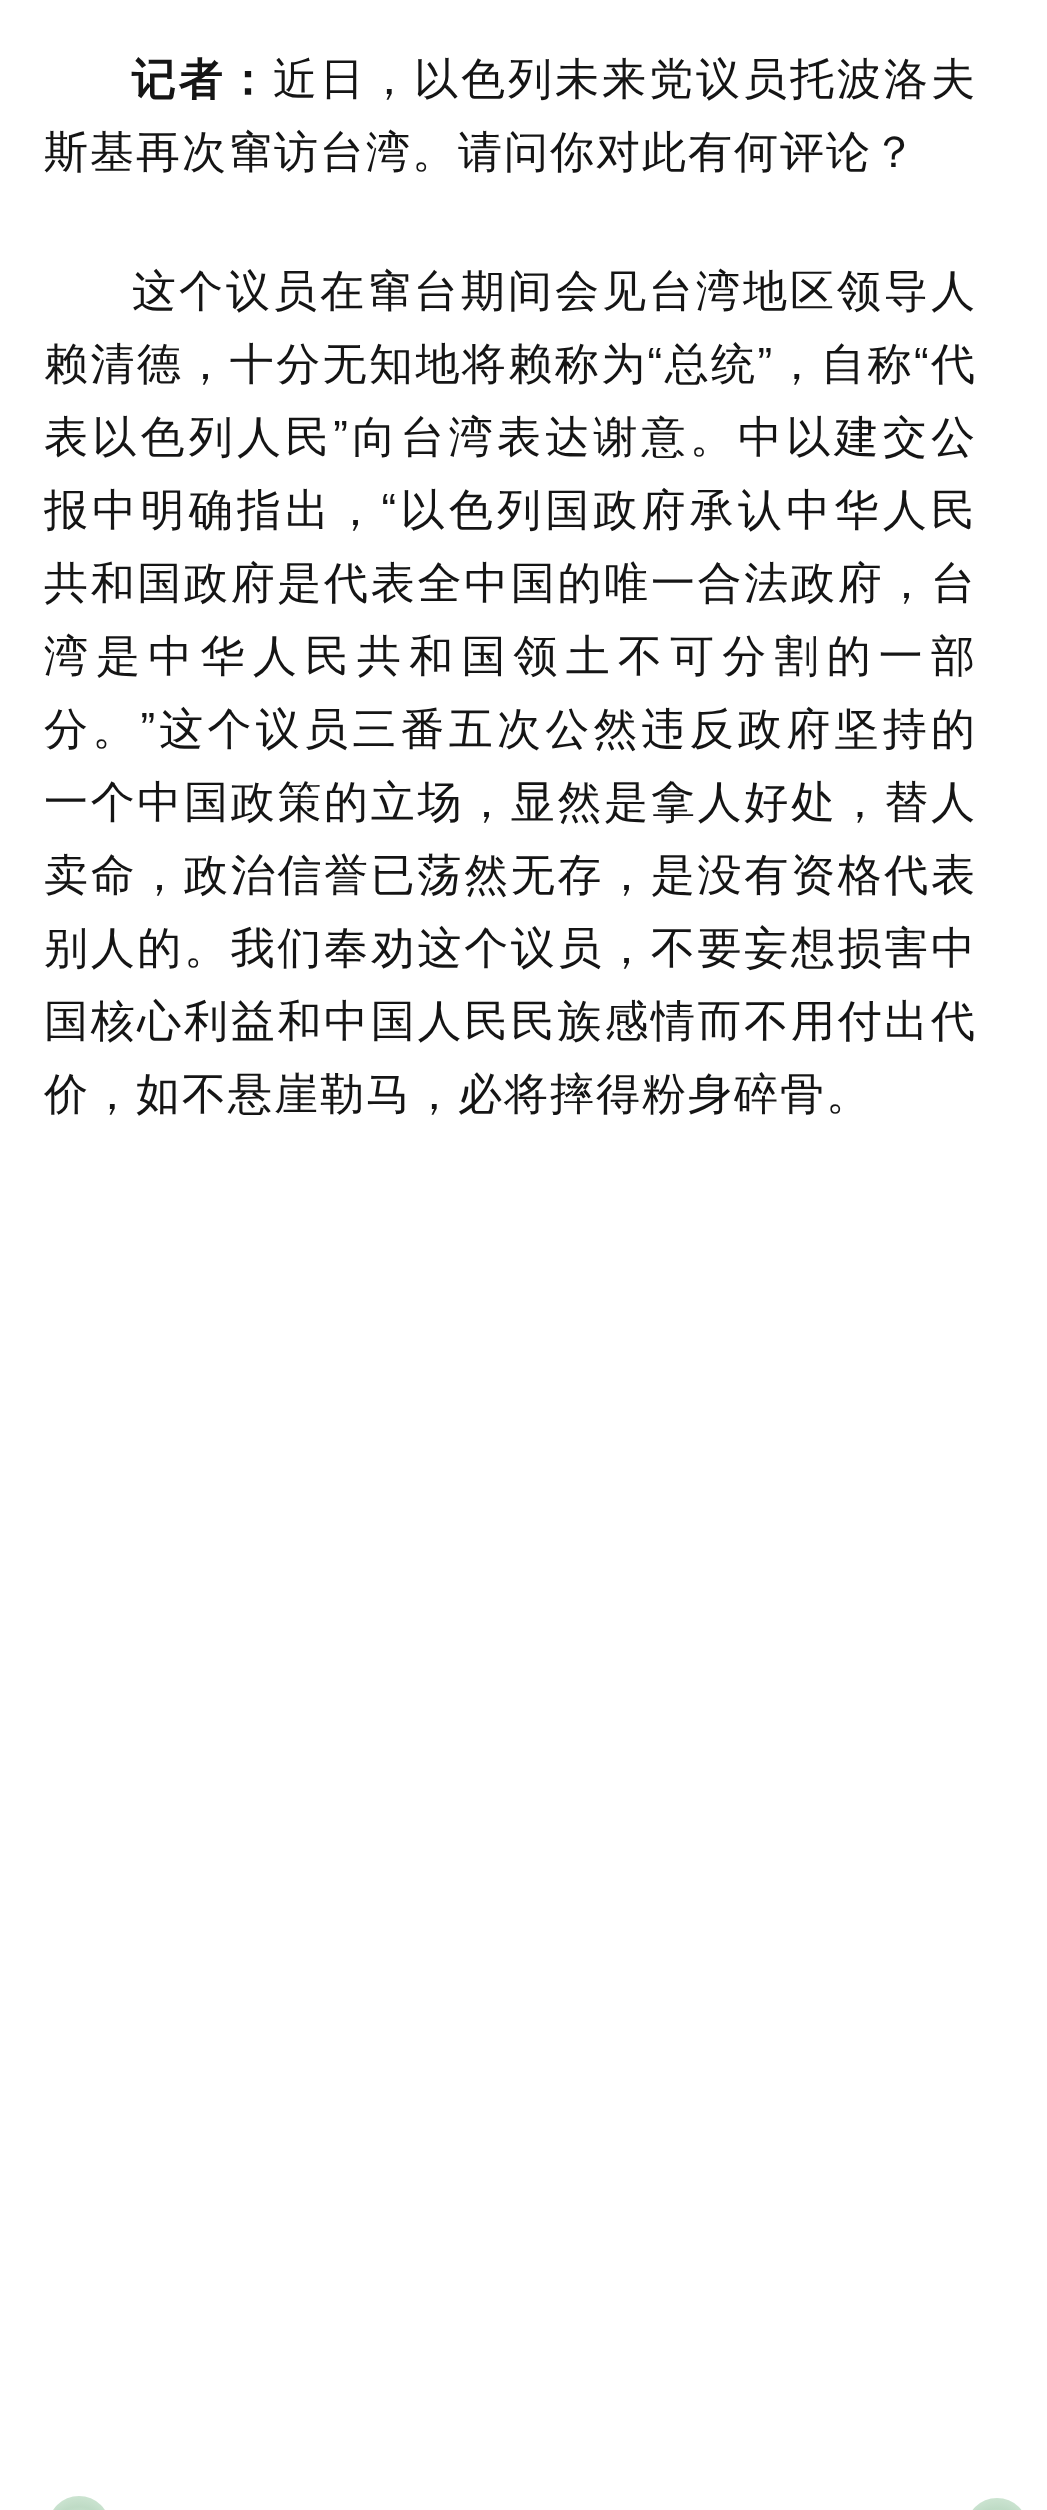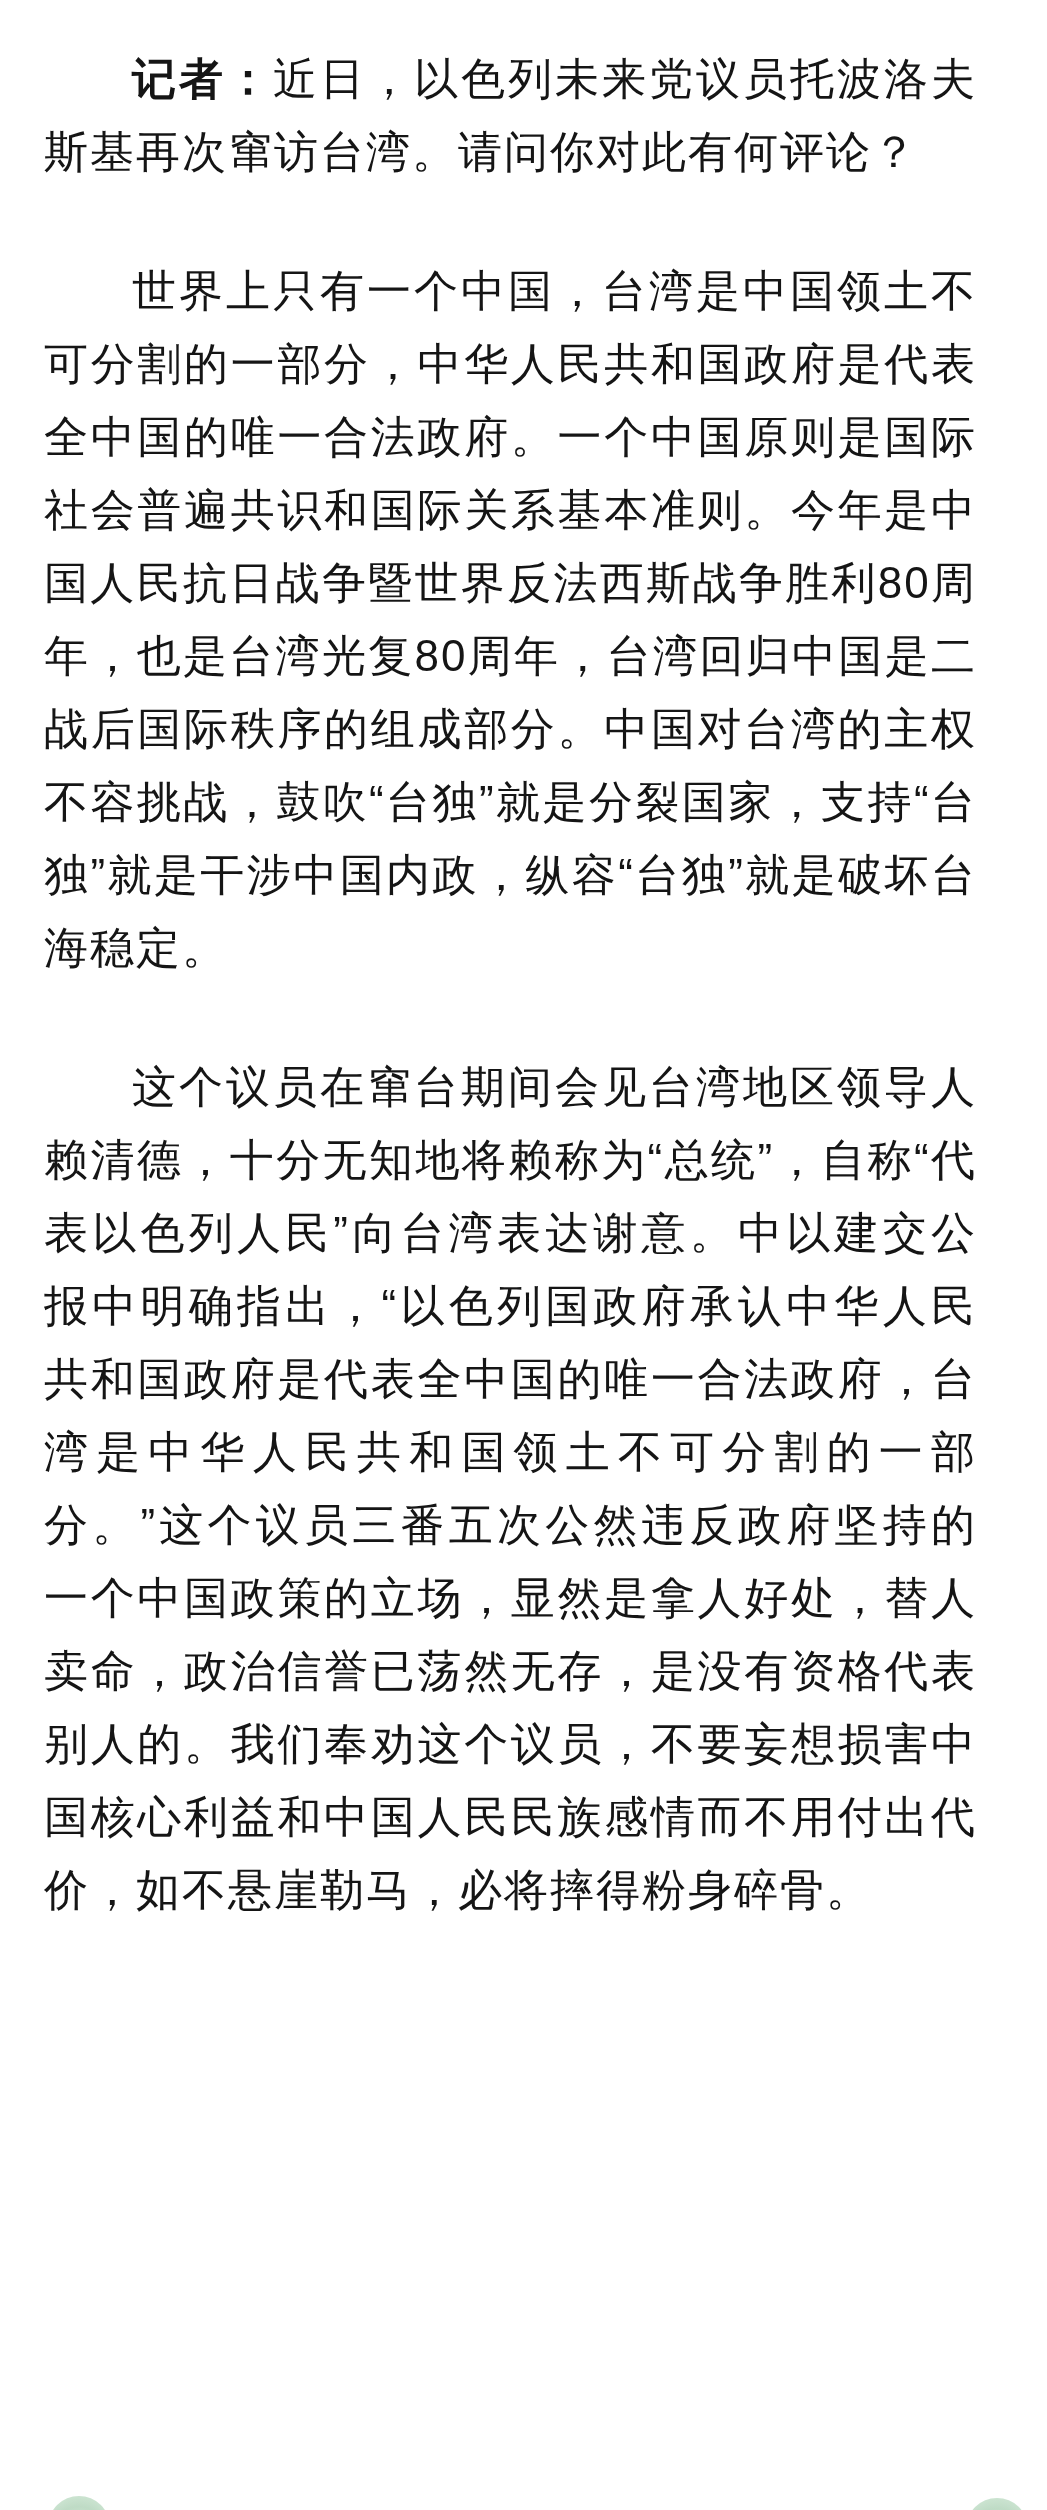--- a/index.html
+++ b/index.html
@@ -42,18 +42,17 @@
   }
   .green-arc.left  { left: 48px;  top: 2496px; }
   .green-arc.right { left: 966px; top: 2498px; }
 </style>
 </head>
 <body>
 
 <div class="page">
   <div class="article">
       <p><b>记者：</b><span>近日，以色列未来党议员托波洛夫斯基再次窜访台湾。请问你对此有何评论？</span></p>
-      <p><span>世界上只有一个中国，台湾是中国领土不可分割的一部分，中华人民共和国政府是代表全中国的唯一合法政府。一个中国原则是国际社会普遍共识和国际关系基本准则。今年是中国人民抗日战争暨世界反法西斯战争胜利80周年，也是台湾光复80周年，台湾回归中国是二战后国际秩序的组成部分。中国对台湾的主权不容挑战，鼓吹“台独”就是分裂国家，支持“台独”就是干涉中国内政，纵容“台独”就是破坏台海稳定。</span></p>
       <p><span>这个议员在窜台期间会见台湾地区领导人赖清德，十分无知地将赖称为“总统”，自称“代表以色列人民”向台湾表达谢意。中以建交公报中明确指出，“以色列国政府承认中华人民共和国政府是代表全中国的唯一合法政府，台湾是中华人民共和国领土不可分割的一部分。”这个议员三番五次公然违反政府坚持的一个中国政策的立场，显然是拿人好处，替人卖命，政治信誉已荡然无存，是没有资格代表别人的。我们奉劝这个议员，不要妄想损害中国核心利益和中国人民民族感情而不用付出代价，如不悬崖勒马，必将摔得粉身碎骨。</span></p>
     </div>
   <div class="green-arc left"></div>
   <div class="green-arc right"></div>
 </div>
 
 </body></html>

